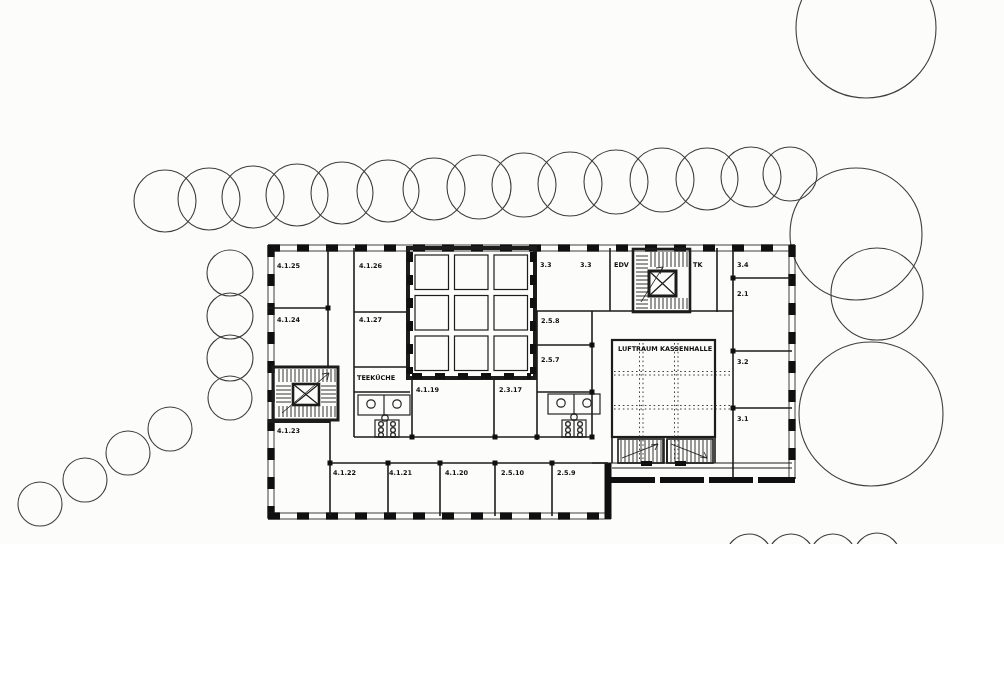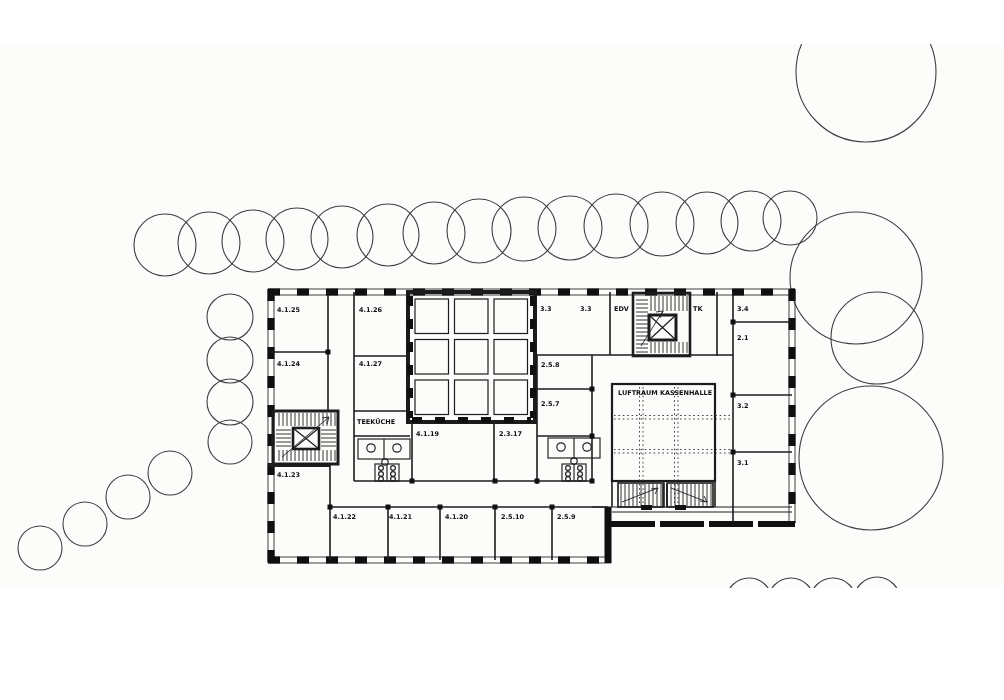--- a/index.html
+++ b/index.html
@@ -2,21 +2,20 @@
 <html><head>
 <meta charset="utf-8">
 <style>
   html,body{margin:0;padding:0;background:#ffffff;}
   .page{
     position:relative;
     width:1004px;height:544px;
     background:#86efac;
     overflow:hidden;
     font-family:"DejaVu Sans", sans-serif;
-    margin-top:44px;
   }
   svg{display:block;}
   .wall{stroke:#1c1c1c;fill:none;}
   .thin{stroke-width:1.6;}
   .thick{stroke-width:4;}
   .glaze{stroke:#2a2a2a;stroke-width:0.9;fill:none;}
   .pier{stroke:#101010;stroke-width:7;fill:none;stroke-dasharray:12 17;}
   .tread{stroke:#202020;stroke-width:0.9;fill:none;}
   .fix{stroke:#232323;stroke-width:1.2;fill:none;}
   .dot{stroke:#2b2b2b;stroke-width:0.9;fill:none;stroke-dasharray:1.6 2.8;}

